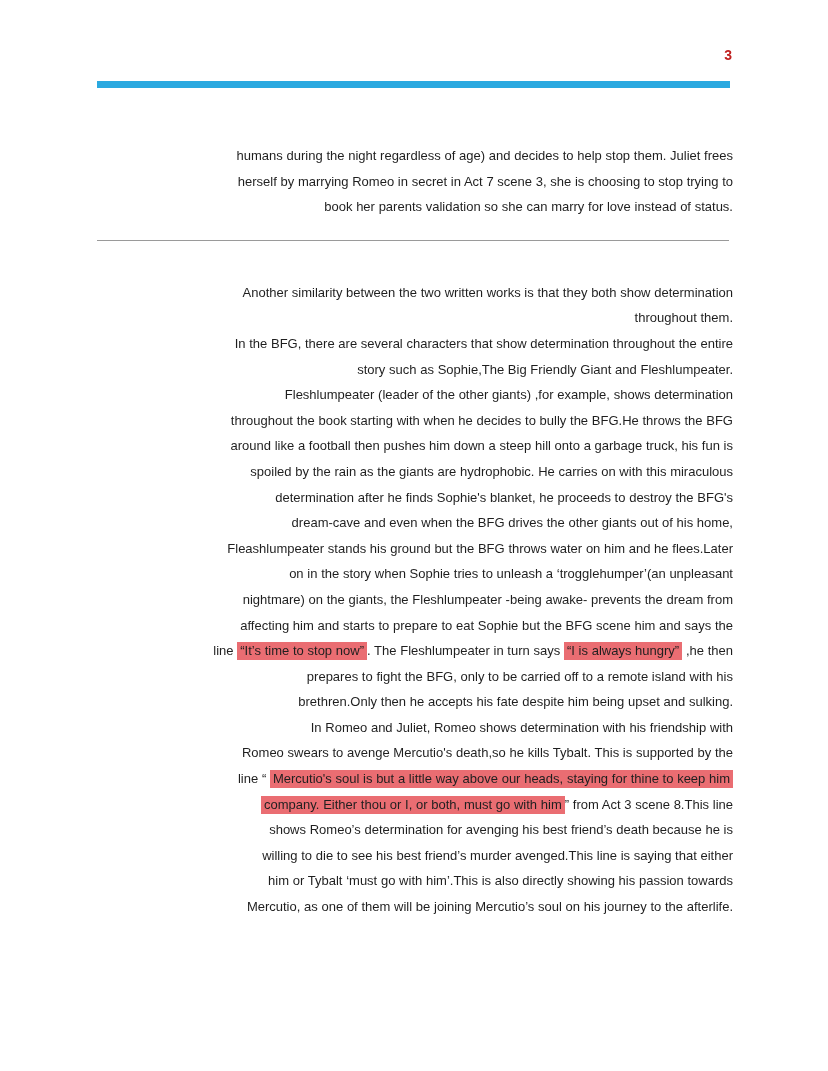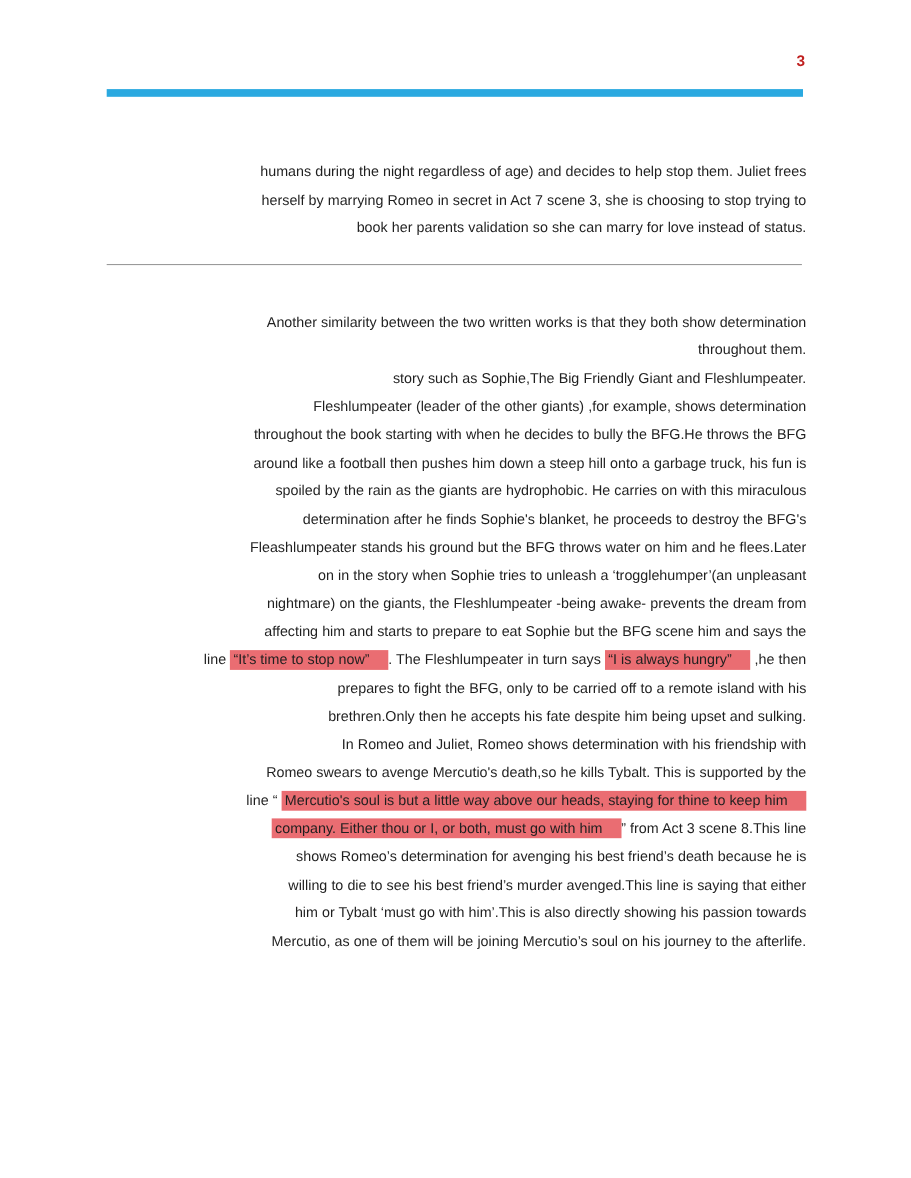--- a/index.html
+++ b/index.html
@@ -75,21 +75,21 @@
   .block-gap { height: 19px; }
 
   .hl {
     background: #ea6d72;
     padding: 1px 0 2px 0;
     box-decoration-break: clone;
     -webkit-box-decoration-break: clone;
   }
 
   .hl-start { padding-left: 3px; }
-  .hl-end { padding-right: 17px; }
+  .hl-end { padding-right: 3px; }
 </style>
 </head>
 <body>
 
 <div class="page">
 
   <div class="page-number">3</div>
 
   <div class="header-rule"></div>
 
@@ -101,29 +101,31 @@
       <span class="ln">book her parents validation so she can marry for love instead of status.</span>
     </p>
 
     <div class="section-rule"></div>
 
     <div class="block-gap"></div>
 
     <p class="para">
       <span class="ln">Another similarity between the two written works is that they both show determination</span>
       <span class="ln">throughout them.</span>
+      <span class="ln">In the BFG, there are several characters that show determination throughout the entire</span>
       <span class="ln">story such as Sophie,The Big Friendly Giant and Fleshlumpeater.</span>
     </p>
 
     <p class="para">
       <span class="ln">Fleshlumpeater (leader of the other giants) ,for example, shows determination</span>
       <span class="ln">throughout the book starting with when he decides to bully the BFG.He throws the BFG</span>
       <span class="ln">around like a football then pushes him down a steep hill onto a garbage truck, his fun is</span>
       <span class="ln">spoiled by the rain as the giants are hydrophobic. He carries on with this miraculous</span>
       <span class="ln">determination after he finds Sophie's blanket, he proceeds to destroy the BFG's</span>
+      <span class="ln">dream-cave and even when the BFG drives the other giants out of his home,</span>
       <span class="ln">Fleashlumpeater stands his ground but the BFG throws water on him and he flees.Later</span>
       <span class="ln">on in the story when Sophie tries to unleash a ‘trogglehumper’(an unpleasant</span>
       <span class="ln">nightmare) on the giants, the Fleshlumpeater -being awake- prevents the dream from</span>
       <span class="ln">affecting him and starts to prepare to eat Sophie but the BFG scene him and says the</span>
       <span class="ln"><span>line </span><span class="hl hl-start hl-end">“It’s time to stop now”</span><span>. The Fleshlumpeater in turn says </span><span class="hl hl-start hl-end">“I is always hungry”</span><span> ,he then</span></span>
       <span class="ln">prepares to fight the BFG, only to be carried off to a remote island with his</span>
       <span class="ln">brethren.Only then he accepts his fate despite him being upset and sulking.</span>
     </p>
 
     <p class="para">

